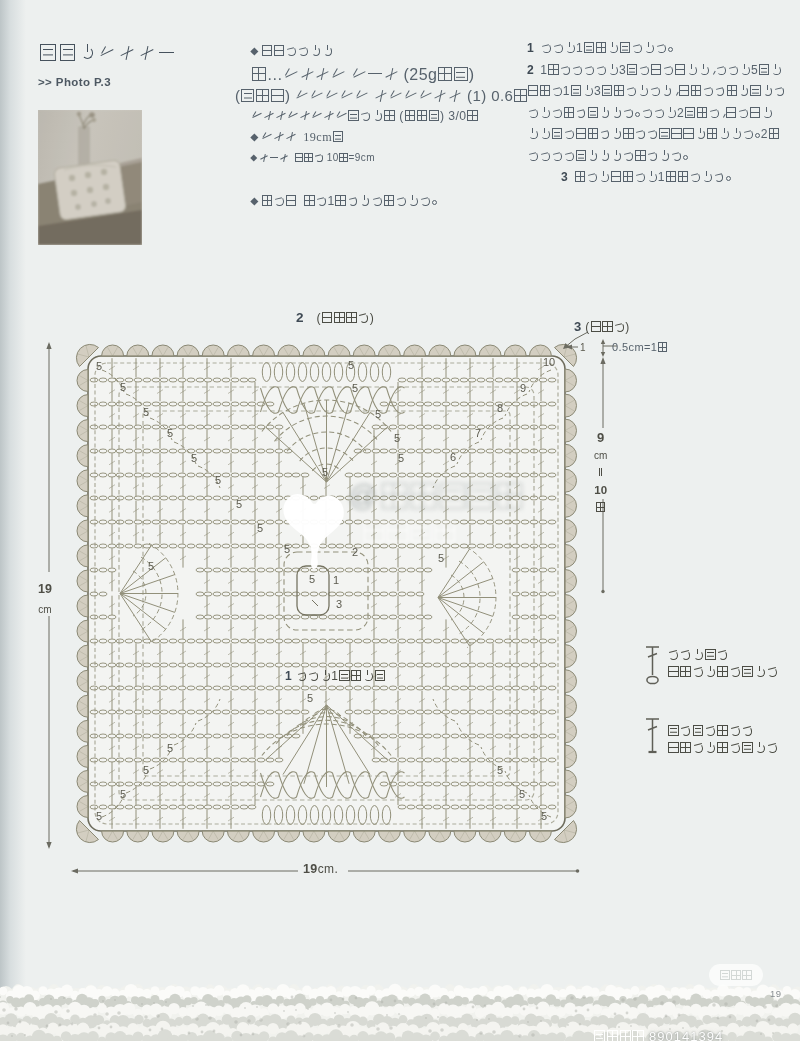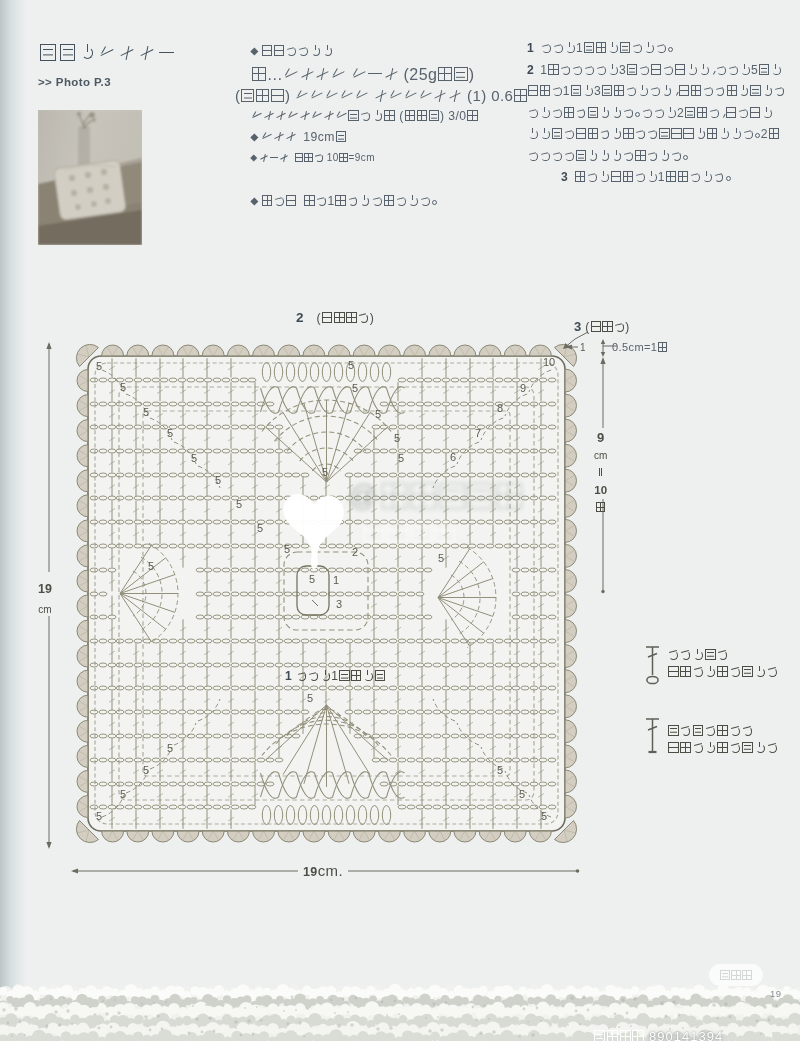--- a/index.html
+++ b/index.html
@@ -1999,36 +1999,36 @@
         <circle cx="356" cy="23" r="1.4"></circle>
       </g>
     </g>
   </svg>
 <div class="t ttl" style="left:38px;top:43px;font-size:18px;"><i class="k va2"></i><i class="k va2"></i><i class="k vh0"></i><i class="k vk1"></i><i class="k vk0"></i><i class="k vk0"></i><i class="k km"></i></div>
 <div class="t pref" style="left:38px;top:76px;font-size:11.5px;"><b>&gt;&gt; Photo P.3</b></div>
 <div class="t " style="left:251px;top:44px;font-size:12.2px;"><i class="dia"></i><i class="k va1"></i><i class="k va1"></i><i class="k vh1"></i><i class="k vh1"></i><i class="k vh0"></i><i class="k vh0"></i></div>
 <div class="t " style="left:251px;top:66px;font-size:16px;"><i class="k va0"></i>…<i class="k vk1"></i><i class="k vk0"></i><i class="k vk0"></i><i class="k vk1"></i> <i class="k vk1"></i><i class="k km"></i><i class="k vk0"></i> (25g<i class="k va0"></i><i class="k va2"></i>)</div>
 <div class="t " style="left:235px;top:87px;font-size:15px;">(<i class="k va2"></i><i class="k va0"></i><i class="k va1"></i>) <i class="k vk1"></i><i class="k vk1"></i><i class="k vk1"></i><i class="k vk1"></i><i class="k vk1"></i> <i class="k vk0"></i><i class="k vk1"></i><i class="k vk1"></i><i class="k vk1"></i><i class="k vk0"></i><i class="k vk0"></i> (1) 0.6<i class="k va0"></i></div>
 <div class="t " style="left:251px;top:109px;font-size:12.2px;"><i class="k vk1"></i><i class="k vk0"></i><i class="k vk0"></i><i class="k vk1"></i><i class="k vk0"></i><i class="k vk1"></i><i class="k vk0"></i><i class="k vk1"></i><i class="k va2"></i><i class="k vh1"></i><i class="k vh0"></i><i class="k va0"></i> (<i class="k va0"></i><i class="k va0"></i><i class="k va2"></i>) 3/0<i class="k va0"></i></div>
-<div class="t " style="left:251px;top:130px;font-size:12.2px;"><i class="dia"></i><i class="k vk1"></i><i class="k vk0"></i><i class="k vk0"></i><i class="sp"></i>19cm<i class="k va2"></i></div>
+<div class="t " style="left:251px;top:130px;font-size:12.2px;font-family:Liberation Serif, serif;"><i class="dia"></i><i class="k vk1"></i><i class="k vk0"></i><i class="k vk0"></i><i class="sp"></i>19cm<i class="k va2"></i></div>
 <div class="t " style="left:251px;top:152px;font-size:10px;"><i class="dia"></i><i class="k vk0"></i><i class="k km"></i><i class="k vk0"></i><i class="sp"></i><i class="k va1"></i><i class="k va0"></i><i class="k vh1"></i> 10<i class="k va0"></i>=9cm</div>
 <div class="t " style="left:251px;top:194px;font-size:12.2px;"><i class="dia"></i><i class="k va0"></i><i class="k vh1"></i><i class="k va1"></i><i class="sp"></i><i class="k va0"></i><i class="k vh1"></i>1<i class="k va0"></i><i class="k vh1"></i><i class="k vh0"></i><i class="k vh1"></i><i class="k va0"></i><i class="k vh1"></i><i class="k vh0"></i><i class="k vh1"></i><i class="k kp"></i></div>
 <div class="t " style="left:527px;top:42px;font-size:12.1px;"><b class="n">1</b><i class="sp"></i><i class="k vh1"></i><i class="k vh1"></i><i class="k vh0"></i>1<i class="k va2"></i><i class="k va0"></i><i class="k vh0"></i><i class="k va2"></i><i class="k vh1"></i><i class="k vh0"></i><i class="k vh1"></i><i class="k kp"></i></div>
 <div class="t " style="left:527px;top:64px;font-size:12.1px;"><b class="n">2</b><i class="sp"></i>1<i class="k va0"></i><i class="k vh1"></i><i class="k vh1"></i><i class="k vh1"></i><i class="k vh1"></i><i class="k vh0"></i>3<i class="k va2"></i><i class="k vh1"></i><i class="k va1"></i><i class="k vh1"></i><i class="k va1"></i><i class="k vh0"></i><i class="k vh0"></i><i class="k kq"></i><i class="k vh1"></i><i class="k vh1"></i><i class="k vh0"></i>5<i class="k va2"></i><i class="k vh0"></i></div>
 <div class="t " style="left:527px;top:85px;font-size:12.1px;"><i class="k va1"></i><i class="k va0"></i><i class="k vh1"></i>1<i class="k va2"></i><i class="k vh0"></i>3<i class="k va2"></i><i class="k va0"></i><i class="k vh1"></i><i class="k vh0"></i><i class="k vh1"></i><i class="k vh0"></i><i class="k kq"></i><i class="k va1"></i><i class="k va0"></i><i class="k vh1"></i><i class="k vh1"></i><i class="k va0"></i><i class="k vh0"></i><i class="k va2"></i><i class="k vh0"></i><i class="k vh1"></i></div>
 <div class="t " style="left:527px;top:107px;font-size:12.1px;"><i class="k vh1"></i><i class="k vh0"></i><i class="k vh1"></i><i class="k va0"></i><i class="k vh1"></i><i class="k va2"></i><i class="k vh0"></i><i class="k vh0"></i><i class="k vh1"></i><i class="k kp"></i><i class="k vh1"></i><i class="k vh1"></i><i class="k vh0"></i>2<i class="k va2"></i><i class="k va0"></i><i class="k vh1"></i><i class="k kq"></i><i class="k va1"></i><i class="k vh1"></i><i class="k va1"></i><i class="k vh0"></i></div>
 <div class="t " style="left:527px;top:128px;font-size:12.1px;"><i class="k vh0"></i><i class="k vh0"></i><i class="k va2"></i><i class="k vh1"></i><i class="k va1"></i><i class="k va0"></i><i class="k vh1"></i><i class="k vh0"></i><i class="k va0"></i><i class="k vh1"></i><i class="k vh1"></i><i class="k va2"></i><i class="k va1"></i><i class="k va1"></i><i class="k vh0"></i><i class="k va0"></i><i class="k vh0"></i><i class="k vh0"></i><i class="k vh1"></i><i class="k kp"></i>2<i class="k va0"></i></div>
 <div class="t " style="left:527px;top:150px;font-size:12.1px;"><i class="k vh1"></i><i class="k vh1"></i><i class="k vh1"></i><i class="k vh1"></i><i class="k va2"></i><i class="k vh0"></i><i class="k vh0"></i><i class="k vh0"></i><i class="k vh1"></i><i class="k va0"></i><i class="k vh1"></i><i class="k vh0"></i><i class="k vh1"></i><i class="k kp"></i></div>
 <div class="t " style="left:527px;top:171px;font-size:12.1px;margin-left:34px;"><b class="n">3</b><i class="sp"></i><i class="k va0"></i><i class="k vh1"></i><i class="k vh0"></i><i class="k va1"></i><i class="k va0"></i><i class="k vh1"></i><i class="k vh0"></i>1<i class="k va0"></i><i class="k va0"></i><i class="k vh1"></i><i class="k vh0"></i><i class="k vh1"></i><i class="k kp"></i></div>
 <div class="t " style="left:296px;top:310px;font-size:12.3px;color:#4c4d45"><b class="n" style="font-size:13.5px">2</b>　(<i class="k va1"></i><i class="k va0"></i><i class="k va0"></i><i class="k vh1"></i>)</div>
 <div class="t " style="left:574px;top:320px;font-size:12px;color:#4c4d45"><b class="n" style="font-size:13px">3</b> (<i class="k va1"></i><i class="k va0"></i><i class="k vh1"></i>)</div>
 <div class="t " style="left:612px;top:341px;font-size:11px;">0.5cm=1<i class="k va0"></i></div>
 <div class="t vdim" style="left:594px;top:428px;line-height:1.08"><b style="font-size:13px">9</b><br><span style="font-size:10px">cm</span><br><span class="dbar"></span><br><b style="font-size:11.5px">10</b><br><span style="font-size:11px"><i class="k va0"></i></span></div>
 <div class="t vdim" style="left:38px;top:578px"><b style="font-size:12.5px">19</b><br><span style="font-size:10px">cm</span></div>
-<div class="t " style="left:303px;top:862px;font-size:12.5px;color:#4e4e46"><b>19</b><span style="font-size:15px">cm.</span></div>
+<div class="t " style="left:303px;top:862px;font-size:12.5px;color:#4e4e46"><b>19</b><span style="font-size:12px">cm.</span></div>
 <div class="t " style="left:285px;top:670px;font-size:12px;color:#4c4d45"><b class="n">1</b> <i class="k vh1"></i><i class="k vh1"></i><i class="k vh0"></i>1<i class="k va2"></i><i class="k va0"></i><i class="k vh0"></i><i class="k va2"></i></div>
 <div class="t " style="left:667px;top:648px;font-size:12.5px;color:#4c4d45"><i class="k vh1"></i><i class="k vh1"></i><i class="k vh0"></i><i class="k va2"></i><i class="k vh1"></i></div>
 <div class="t " style="left:667px;top:665px;font-size:12.5px;color:#4c4d45"><i class="k va1"></i><i class="k va0"></i><i class="k vh1"></i><i class="k vh0"></i><i class="k va0"></i><i class="k vh1"></i><i class="k va2"></i><i class="k vh0"></i><i class="k vh1"></i></div>
 <div class="t " style="left:667px;top:724px;font-size:12.5px;color:#4c4d45"><i class="k va2"></i><i class="k vh1"></i><i class="k va2"></i><i class="k vh1"></i><i class="k va0"></i><i class="k vh1"></i><i class="k vh1"></i></div>
 <div class="t " style="left:667px;top:741px;font-size:12.5px;color:#4c4d45"><i class="k va1"></i><i class="k va0"></i><i class="k vh1"></i><i class="k vh0"></i><i class="k va0"></i><i class="k vh1"></i><i class="k va2"></i><i class="k vh0"></i><i class="k vh1"></i></div>
 <div class="t wmg" style="left:348px;top:480px;font-size:29px;">@<i class="k va0"></i><i class="k va0"></i><i class="k va2"></i><i class="k va2"></i><i class="k va0"></i></div>
 <div class="t wmw" style="left:362px;top:518px;font-size:24px;"><i class="k va1"></i><i class="k va1"></i><i class="k va2"></i><i class="k va0"></i></div>
 <div class="pill"><i class="k va2"></i><i class="k va0"></i><i class="k va0"></i></div>
 <div class="t wmb" style="left:593px;top:1030px;font-size:13px;"><i class="k va2"></i><i class="k va0"></i><i class="k va0"></i><i class="k va0"></i> 890141394</div>
 <div class="t pgno" style="left:770px;top:989px;font-size:9.5px;">19</div>

